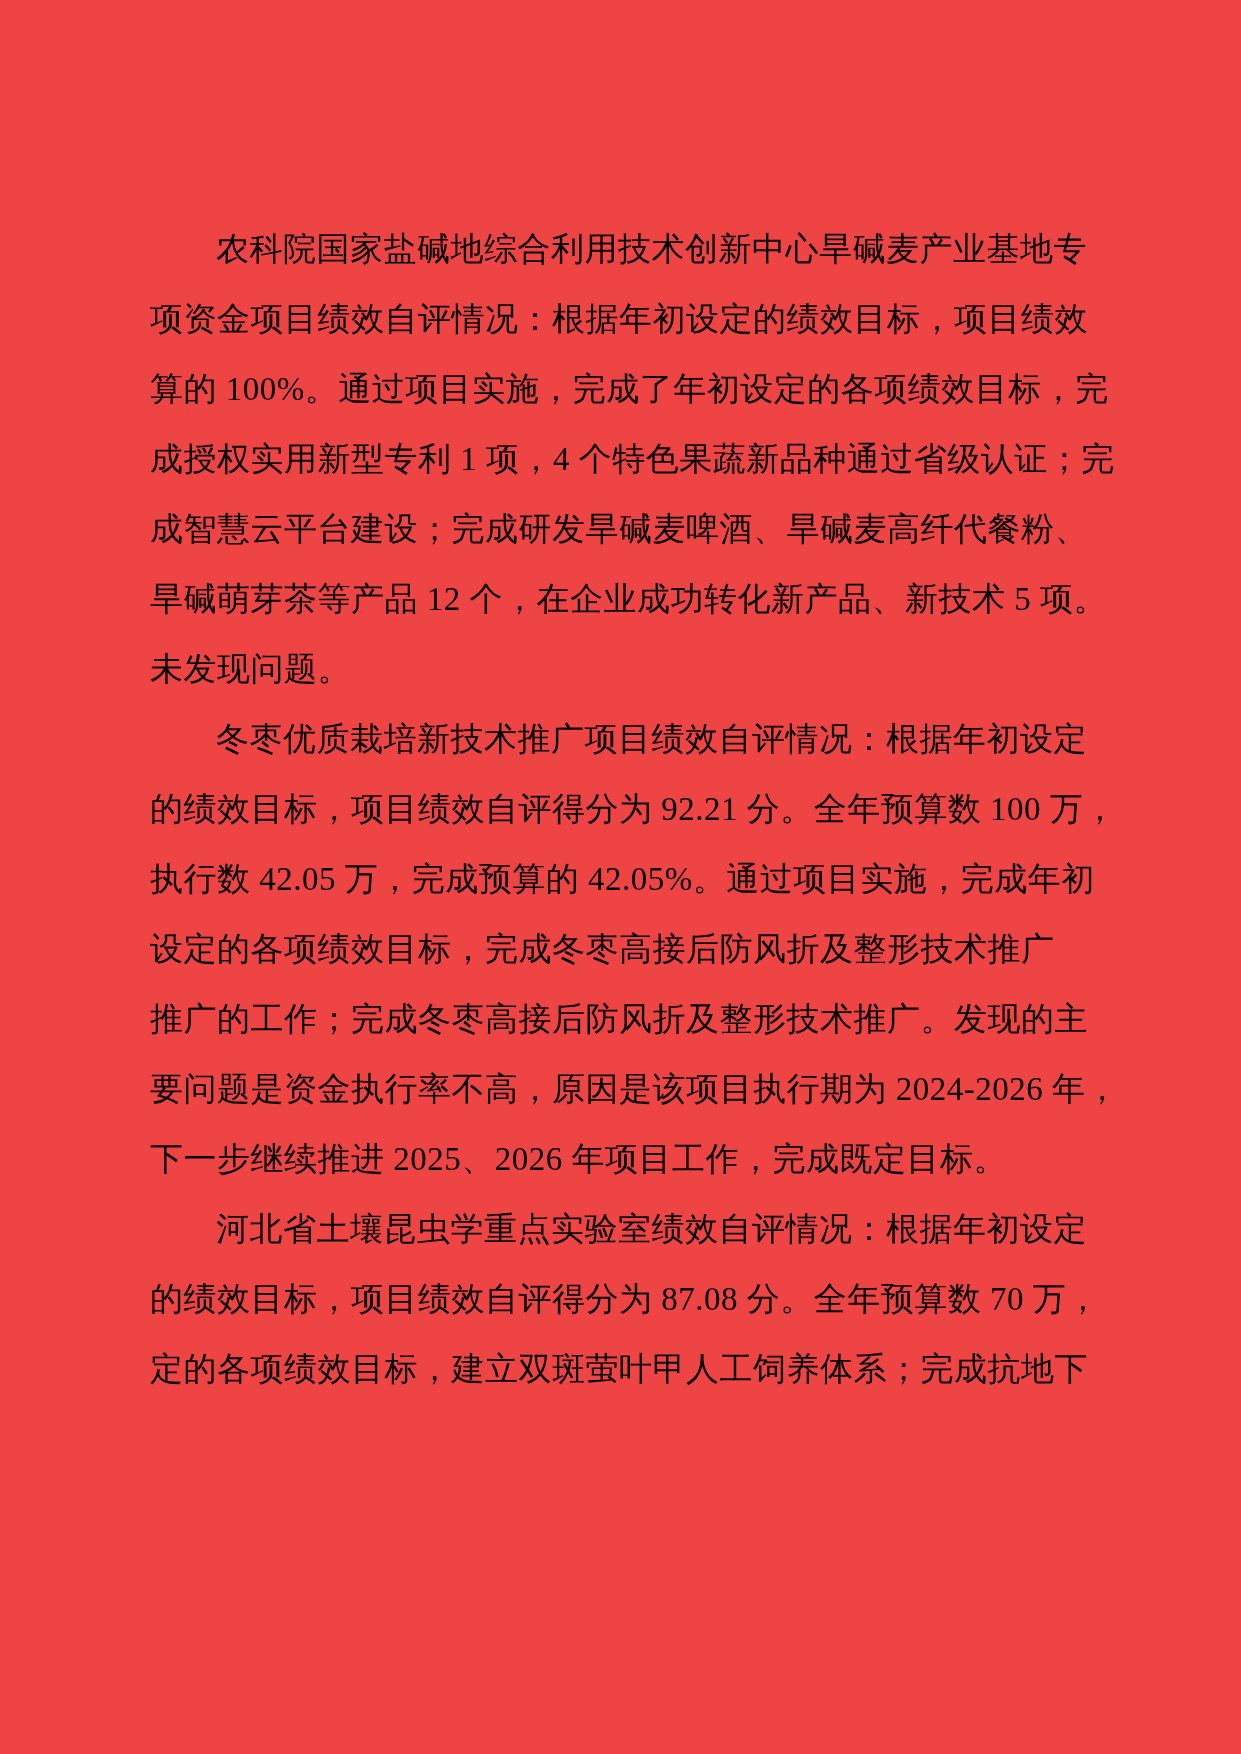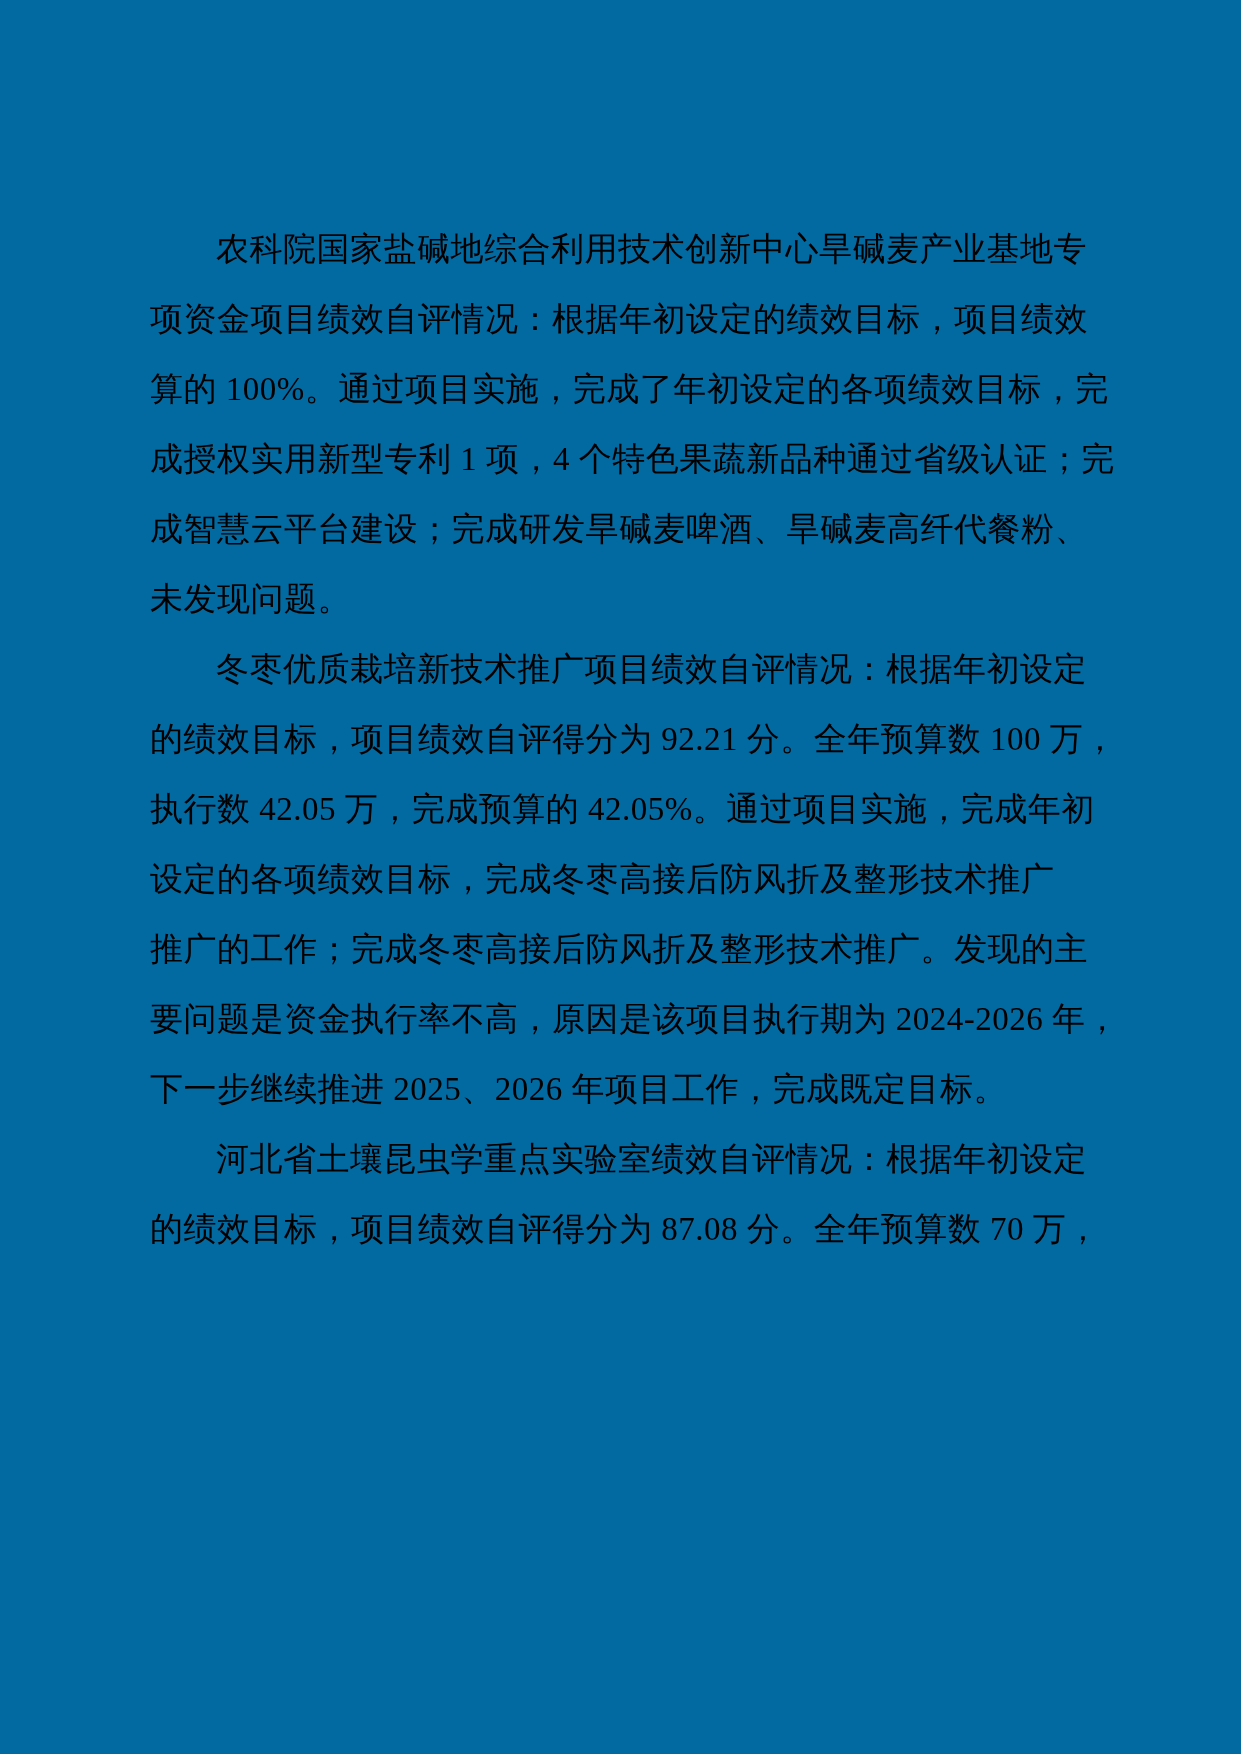--- a/index.html
+++ b/index.html
@@ -4,21 +4,21 @@
 <style>
   html, body {
     margin: 0;
     padding: 0;
     background: #ffffff;
   }
   .page {
     position: relative;
     width: 1241px;
     height: 1754px;
-    background: #0369a1;
+    background: #ef4444;
     overflow: hidden;
     box-sizing: border-box;
   }
   .text-block {
     position: absolute;
     left: 150px;
     top: 214px;
     width: 1020px;
     font-family: "Liberation Serif", "DejaVu Serif", serif;
     font-size: 33px;
@@ -43,32 +43,34 @@
 
 <div class="page">
   <div class="text-block">
 
     <div class="paragraph">
       <div class="text-line indent">农科院国家盐碱地综合利用技术创新中心旱碱麦产业基地专</div>
       <div class="text-line">项资金项目绩效自评情况：根据年初设定的绩效目标，项目绩效</div>
       <div class="text-line">算的 100%。通过项目实施，完成了年初设定的各项绩效目标，完</div>
       <div class="text-line">成授权实用新型专利 1 项，4 个特色果蔬新品种通过省级认证；完</div>
       <div class="text-line">成智慧云平台建设；完成研发旱碱麦啤酒、旱碱麦高纤代餐粉、</div>
+      <div class="text-line">旱碱萌芽茶等产品 12 个，在企业成功转化新产品、新技术 5 项。</div>
       <div class="text-line">未发现问题。</div>
     </div>
 
     <div class="paragraph">
       <div class="text-line indent">冬枣优质栽培新技术推广项目绩效自评情况：根据年初设定</div>
       <div class="text-line">的绩效目标，项目绩效自评得分为 92.21 分。全年预算数 100 万，</div>
       <div class="text-line">执行数 42.05 万，完成预算的 42.05%。通过项目实施，完成年初</div>
       <div class="text-line">设定的各项绩效目标，完成冬枣高接后防风折及整形技术推广</div>
       <div class="text-line">推广的工作；完成冬枣高接后防风折及整形技术推广。发现的主</div>
       <div class="text-line">要问题是资金执行率不高，原因是该项目执行期为 2024-2026 年，</div>
       <div class="text-line">下一步继续推进 2025、2026 年项目工作，完成既定目标。</div>
     </div>
 
     <div class="paragraph">
       <div class="text-line indent">河北省土壤昆虫学重点实验室绩效自评情况：根据年初设定</div>
       <div class="text-line">的绩效目标，项目绩效自评得分为 87.08 分。全年预算数 70 万，</div>
+      <div class="text-line">定的各项绩效目标，建立双斑萤叶甲人工饲养体系；完成抗地下</div>
     </div>
 
   </div>
 </div>
 
 </body></html>

